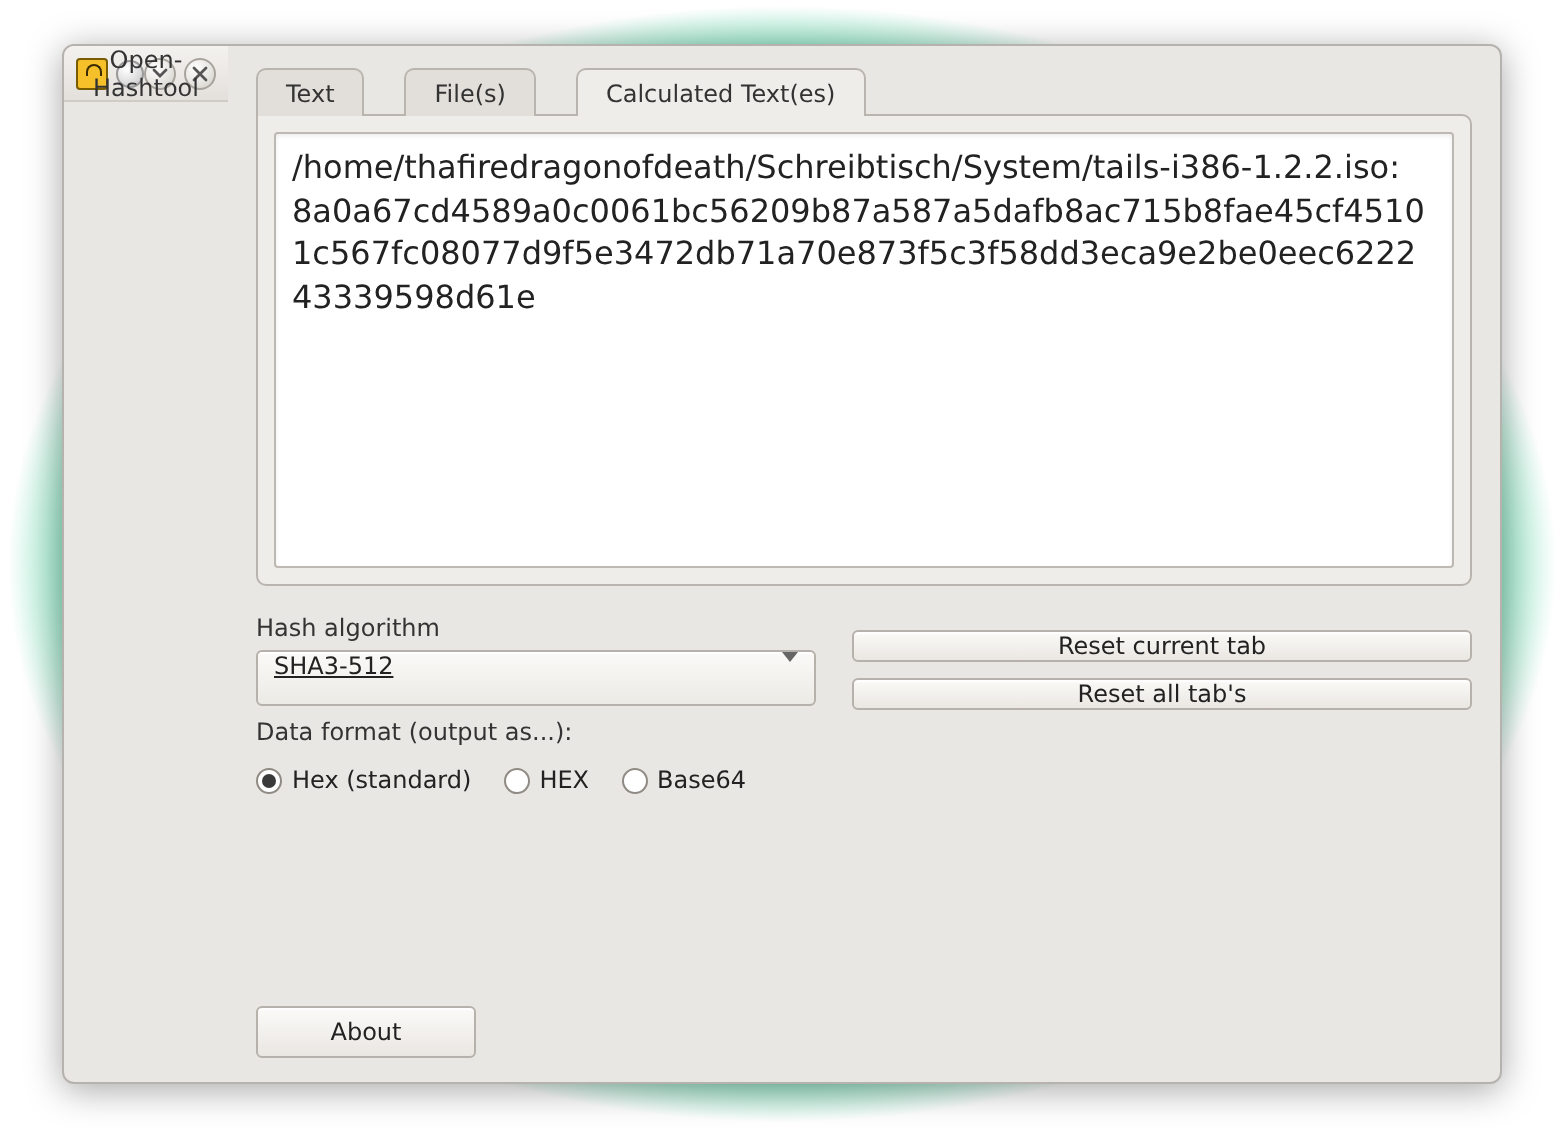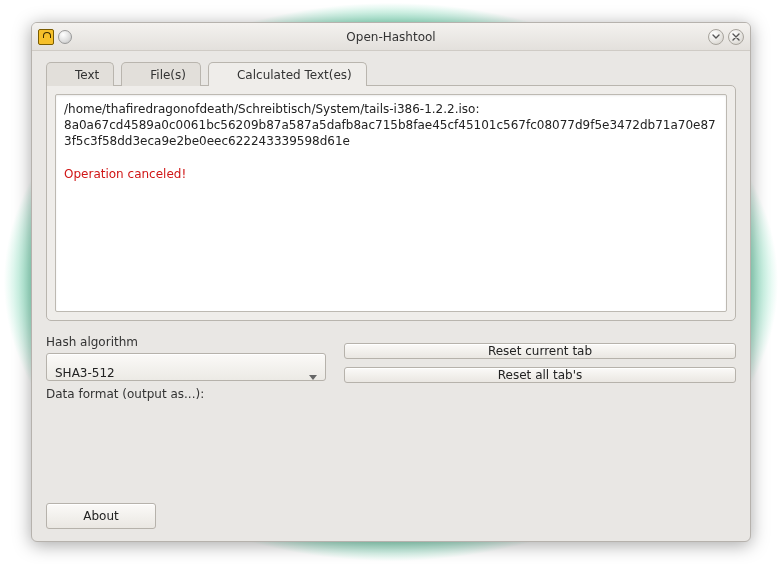--- a/index.html
+++ b/index.html
@@ -16,21 +16,21 @@
     justify-content: center;
   }
   .window {
     width: 720px;
     height: 520px;
     background: #e9e7e4;
     border: 1px solid #b6b2ad;
     border-radius: 6px;
     box-shadow: 0 3px 18px rgba(0,0,0,0.35);
     display: flex;
-    flex-direction: column;
+    flex-direction: row;
     overflow: hidden;
   }
   .titlebar {
     height: 28px;
     background: linear-gradient(#f4f2ef, #e3e0dc);
     border-bottom: 1px solid #cfcbc5;
     display: flex;
     align-items: center;
     padding: 0 6px;
     position: relative;
@@ -66,26 +66,26 @@
     display:flex; align-items:center; justify-content:center;
     font-size:10px; color:#555; cursor:pointer;
   }
 
   .client {
     flex:1; padding:10px 14px 12px 14px; display:flex; flex-direction:column;
   }
 
   .tabs { display:flex; align-items:flex-end; }
   .tab {
-    padding:5px 14px 4px 28px;
+    padding:5px 14px 4px 14px;
     border:1px solid #b9b5ae;
     border-bottom:none;
     background:#e2dfda;
     border-radius:5px 5px 0 0;
-    margin-right:7px;
+    margin-right:20px;
     color:#333;
     cursor:pointer;
     position:relative;
     top:1px;
   }
   .tab.active {
     background:#efedea;
     z-index:2;
   }
   .tab-page {
@@ -95,46 +95,47 @@
     padding:8px;
     flex:0 0 auto;
   }
   .hash-output {
     width:100%;
     height:218px;
     background:#ffffff;
     border:1px solid #bdb9b2;
     border-radius:2px;
     padding:6px 8px;
-    font-size:12px;
+    font-size:16px;
     line-height:1.35;
     overflow:auto;
     box-shadow: inset 0 1px 2px rgba(0,0,0,0.08);
     word-break: break-all;
   }
   .hash-output .msg-red { color:#d01515; }
 
   .lower {
     margin-top:14px;
     display:flex;
     align-items:flex-start;
     gap:18px;
   }
   .left-col { flex:0 0 280px; display:flex; flex-direction:column; }
   .label { font-size:12px; color:#333; margin-bottom:4px; }
   .combo {
     height:28px;
     background: linear-gradient(#fbfaf8,#eceae5);
     border:1px solid #b6b2ab;
     border-radius:3px;
-    display:flex; align-items:flex-end;
+    display:flex; align-items:flex-start;
     padding:0 8px;
     cursor:pointer;
     box-shadow: inset 0 1px 0 #fff;
     justify-content:space-between;
+    text-decoration:underline;
   }
   .combo .caret {
     width:0;height:0;border-left:4px solid transparent;border-right:4px solid transparent;border-top:5px solid #666;
   }
 
   .radio-row { display:flex; gap:16px; margin-top:6px; align-items:center; }
   .radio {
     display:flex; align-items:center; gap:5px; cursor:pointer;
   }
   .radio .dot {
@@ -200,33 +201,46 @@
       <div class="tab">Text</div>
       <div class="tab">File(s)</div>
       <div class="tab active">Calculated Text(es)</div>
     </div>
 
     <div class="tab-page">
       <div class="hash-output">
         <div>/home/thafiredragonofdeath/Schreibtisch/System/tails-i386-1.2.2.iso:</div>
         <div>8a0a67cd4589a0c0061bc56209b87a587a5dafb8ac715b8fae45cf45101c567fc08077d9f5e3472db71a70e873f5c3f58dd3eca9e2be0eec622243339598d61e</div>
         <br>
-        <div class="msg-red">Operation canceled!</div>
       </div>
     </div>
 
     <div class="lower">
       <div class="left-col">
         <div class="label">Hash algorithm</div>
         <div class="combo">
           <span>SHA3-512</span>
           <span class="caret"></span>
         </div>
 
         <div class="label" style="margin-top:6px;">Data format (output as...):</div>
+        <div class="radio-row">
+          <label class="radio checked">
+            <span class="dot"></span>
+            <span>Hex (standard)</span>
+          </label>
+          <label class="radio">
+            <span class="dot"></span>
+            <span>HEX</span>
+          </label>
+          <label class="radio">
+            <span class="dot"></span>
+            <span>Base64</span>
+          </label>
+        </div>
       </div>
 
       <div class="right-col">
         <div class="btn-row">
         </div>
         <div class="btn wide">Reset current tab</div>
         <div class="btn wide">Reset all tab's</div>
       </div>
     </div>
 

